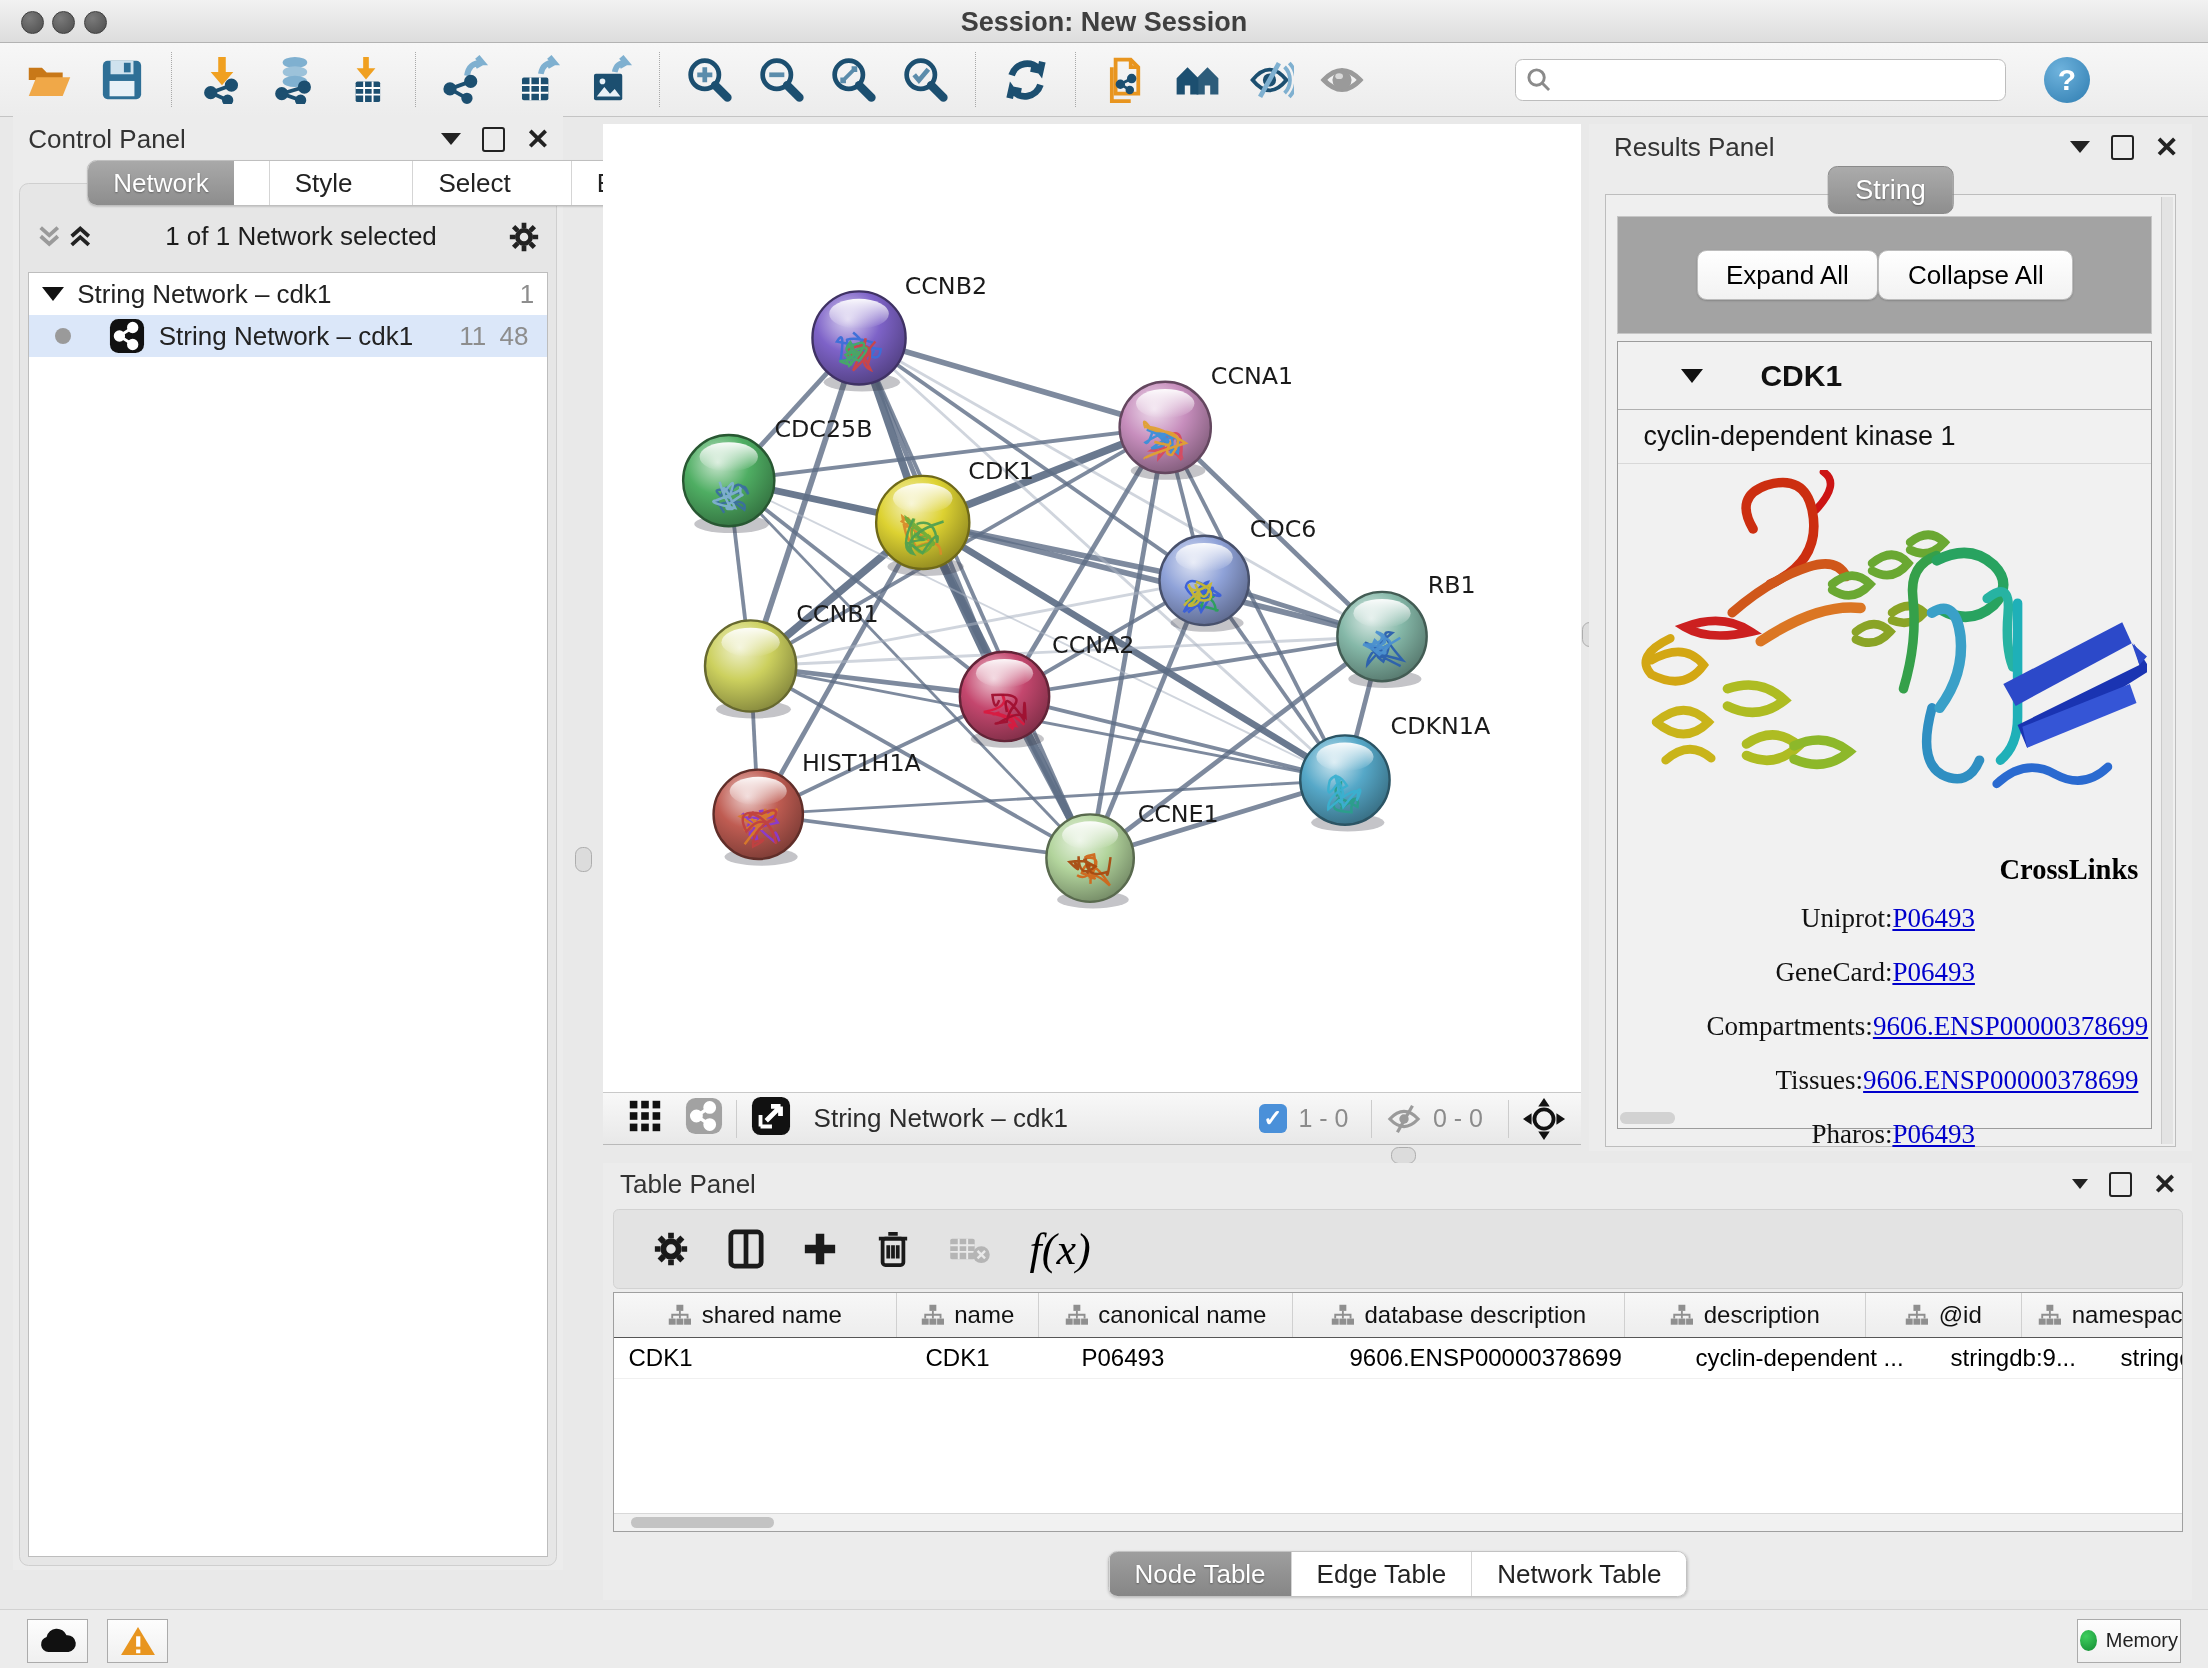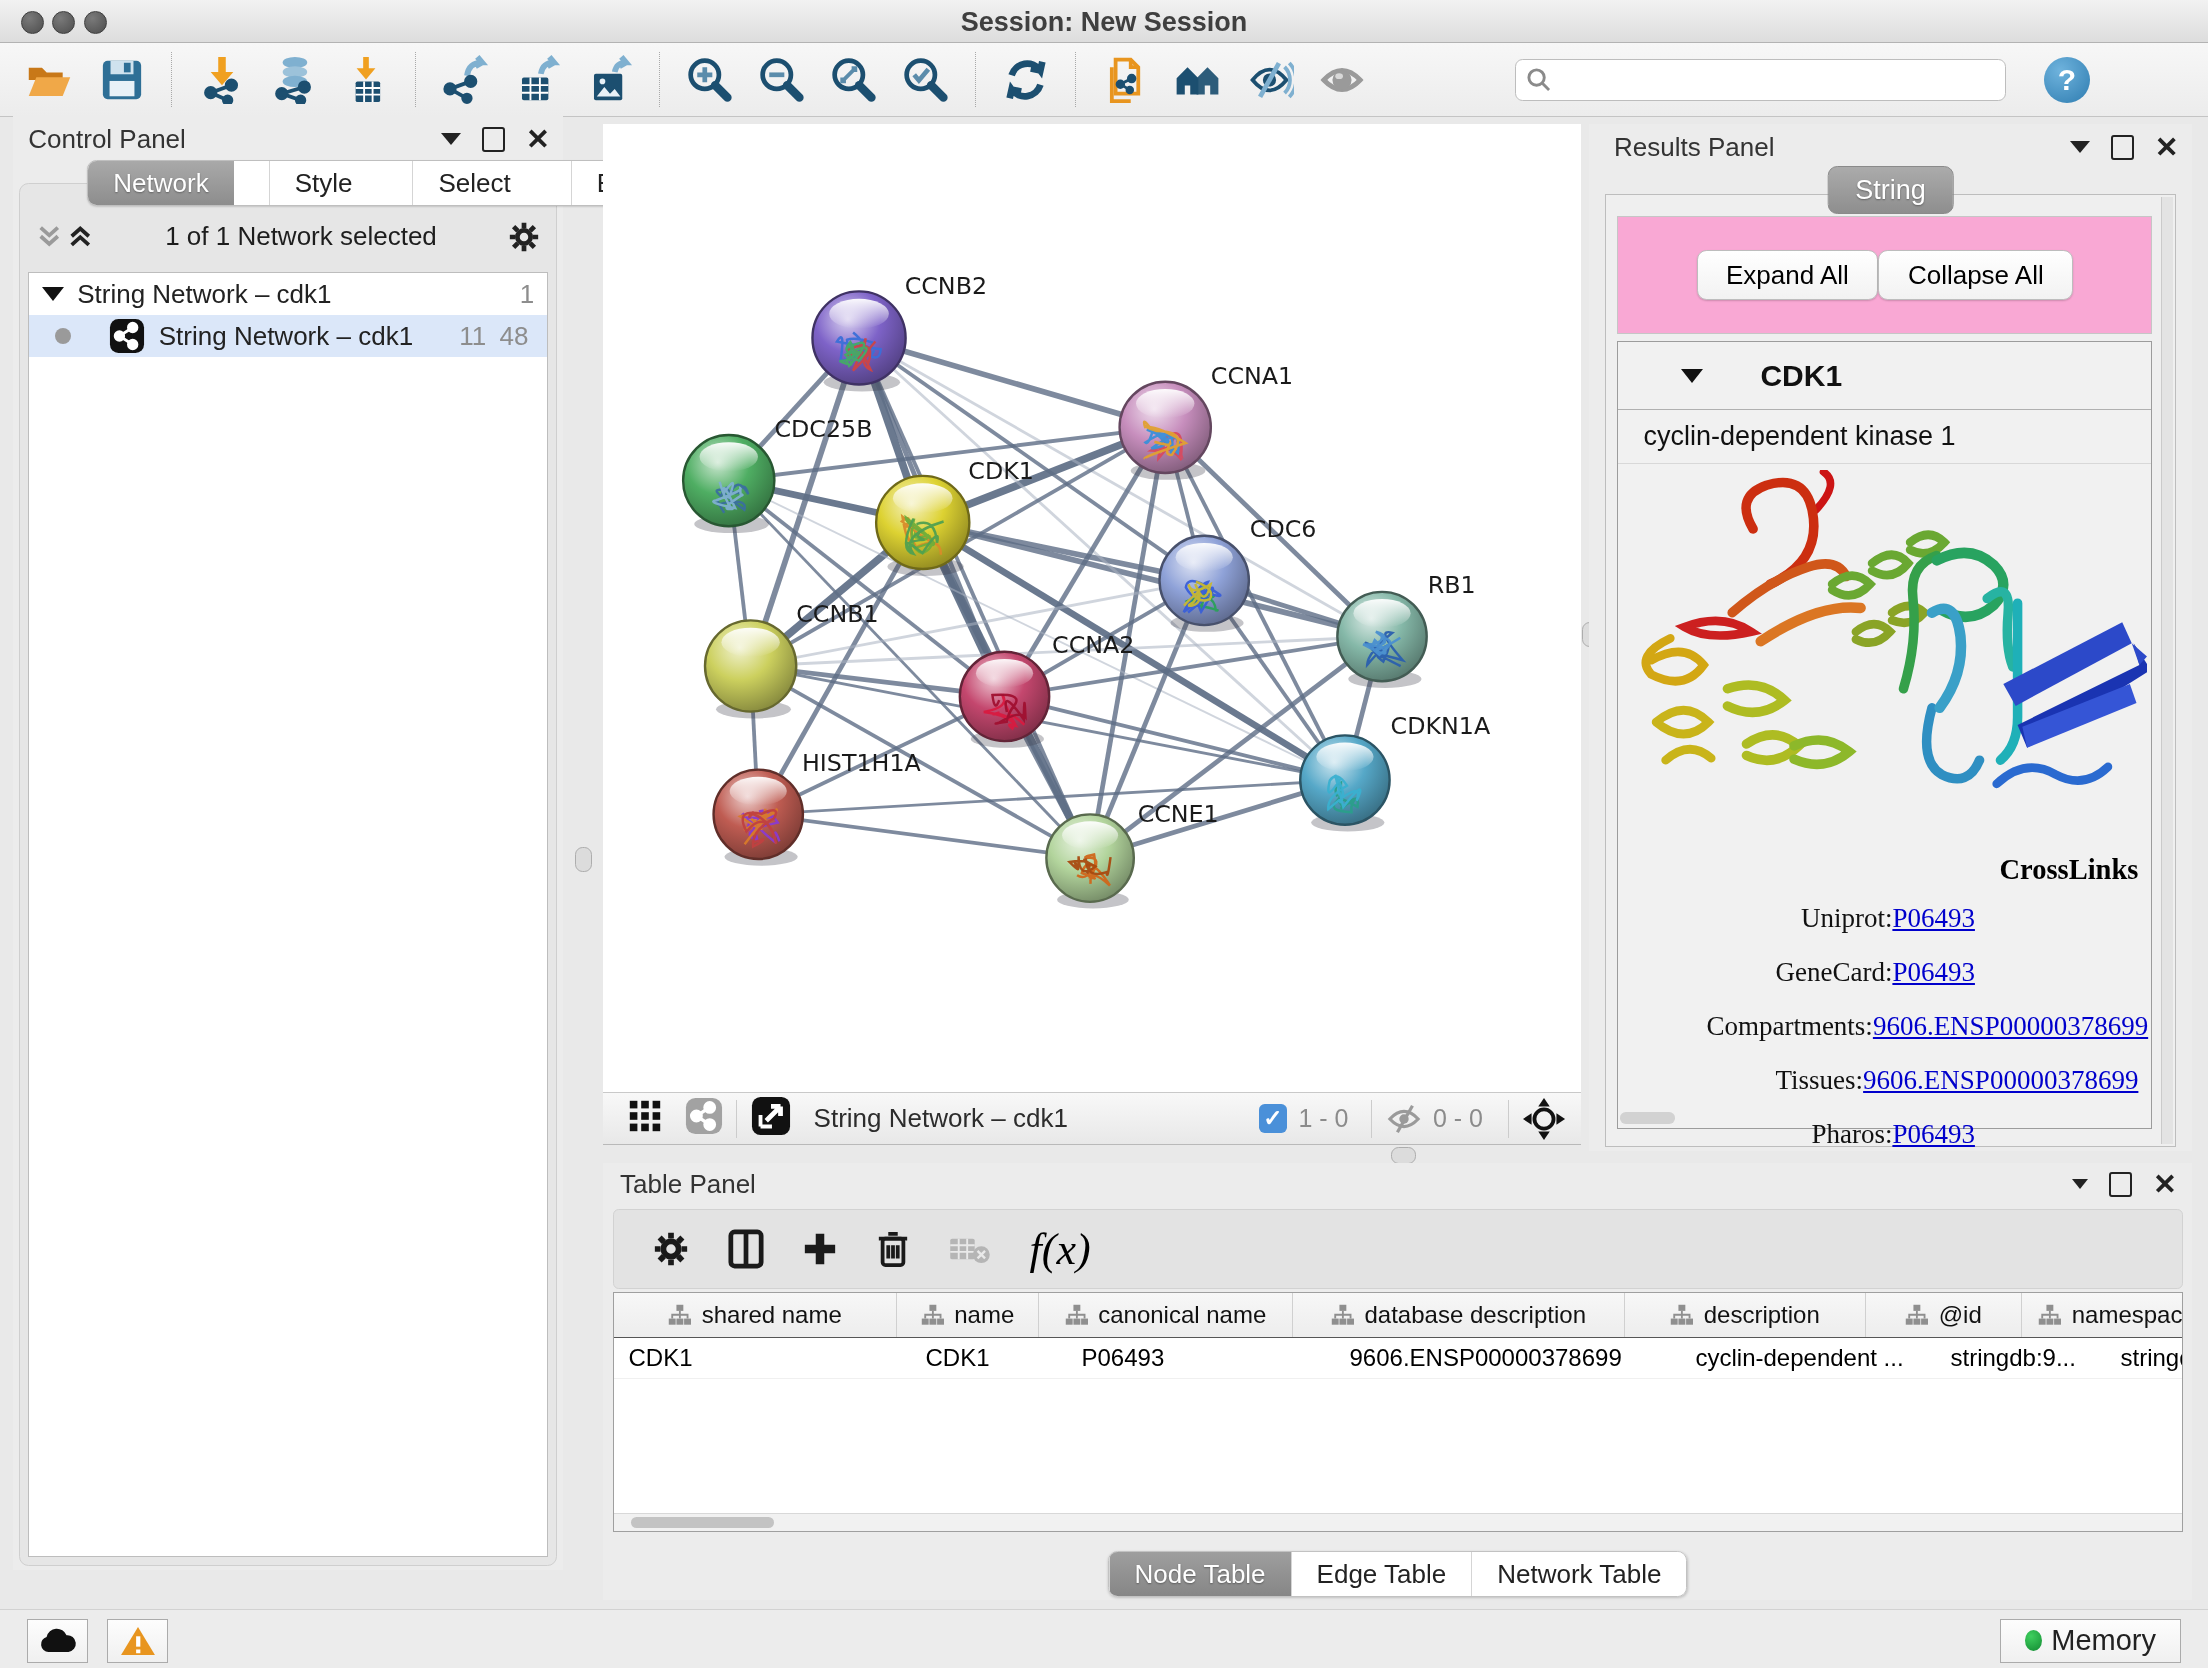--- a/index.html
+++ b/index.html
@@ -70,21 +70,21 @@
   .results{position:absolute;left:1589px;top:124px;width:603px;height:1027px;background:#ececec;}
   .rp-head{display:flex;justify-content:space-between;align-items:center;padding:7.6px 13.3px 3.8px 25px;}
   .string-tab{position:absolute;left:50%;transform:translateX(-50%);top:42px;z-index:3;
     background:linear-gradient(#ababab,#8e8e8e);color:#fff;font-size:27px;padding:7.6px 27px;
     border-radius:9.5px;border:1px solid #8a8a8a;text-shadow:0 1px 1.9px rgba(0,0,0,.35);}
   .rp-outer{position:absolute;left:16px;top:70px;width:569px;height:951px;background:#efefef;
     border:1.9px solid #bdbdbd;}
   .rp-scroll{position:absolute;right:1.9px;top:1.9px;bottom:1.9px;width:11.4px;background:#e3e3e3;
     border-left:1px solid #cacaca;}
   .exp-box{position:absolute;left:11.4px;top:21px;width:533px;height:116px;border:1.9px solid #c6c6c6;
-    background:#f9a8d4;display:flex;align-items:center;justify-content:center;}
+    background:#a3a3a3;display:flex;align-items:center;justify-content:center;}
   .rp-btn{background:linear-gradient(#ffffff,#f2f2f2);border:1px solid #bdbdbd;border-radius:9.5px;
     font-size:26px;padding:8.6px 28.5px;box-shadow:0 1px 1.9px rgba(0,0,0,.18);cursor:pointer;}
   .gene-box{position:absolute;left:11.4px;top:146px;width:533px;height:786px;border:1.9px solid #9c9c9c;
     background:#f1f1f1;}
   .gene-head{height:67px;display:flex;align-items:center;gap:57px;padding-left:63px;
     border-bottom:1.9px solid #b0b0b0;}
   .gene-name{font-size:30px;font-weight:bold;color:#111;}
   .gene-desc{height:53px;display:flex;align-items:center;padding-left:25px;font-size:27px;
     border-bottom:1px solid #d8d8d8;color:#111;}
   .xl{font-family:"Liberation Serif",serif;position:absolute;left:25px;top:512px;width:495px;text-align:right;}
@@ -113,21 +113,21 @@
     border-radius:9.5px;overflow:hidden;border:1px solid #c2c2c2;box-shadow:0 1px 2.9px rgba(0,0,0,.2);}
   .table-tab{padding:4px 25px;display:flex;align-items:center;font-size:26px;background:#fff;
     border-left:1px solid #d5d5d5;cursor:pointer;}
   .table-tab.sel{background:linear-gradient(#9e9e9e,#868686);color:#fff;text-shadow:0 1px 1.9px rgba(0,0,0,.35);}
   
   .statusbar{position:absolute;left:0;top:1609px;width:100%;height:59px;background:#ececec;
     border-top:1.9px solid #d2d2d2;}
   .sb-btn{position:absolute;top:8.6px;width:59px;height:42px;background:linear-gradient(#fdfdfd,#f0f0f0);
     border:1.9px solid #ababab;display:flex;align-items:center;justify-content:center;}
   .memory-btn{position:absolute;right:27px;top:8.6px;height:42px;background:linear-gradient(#fdfdfd,#f0f0f0);
-    border:1.9px solid #ababab;display:flex;align-items:center;gap:9px;padding:0 24px;font-size:29px;}
+    border:1.9px solid #ababab;display:flex;align-items:center;gap:9px;padding:0 2px;font-size:20px;}
   .green-dot{width:17px;height:21px;border-radius:50%;background:radial-gradient(circle at 35% 30%,#3ecf5e,#128a32);}
   text{user-select:none;}
 </style>
 </head>
 <body>
 
 <div class="app">
 
   <div class="titlebar">
     <div class="tl" style="left:21px"></div>

